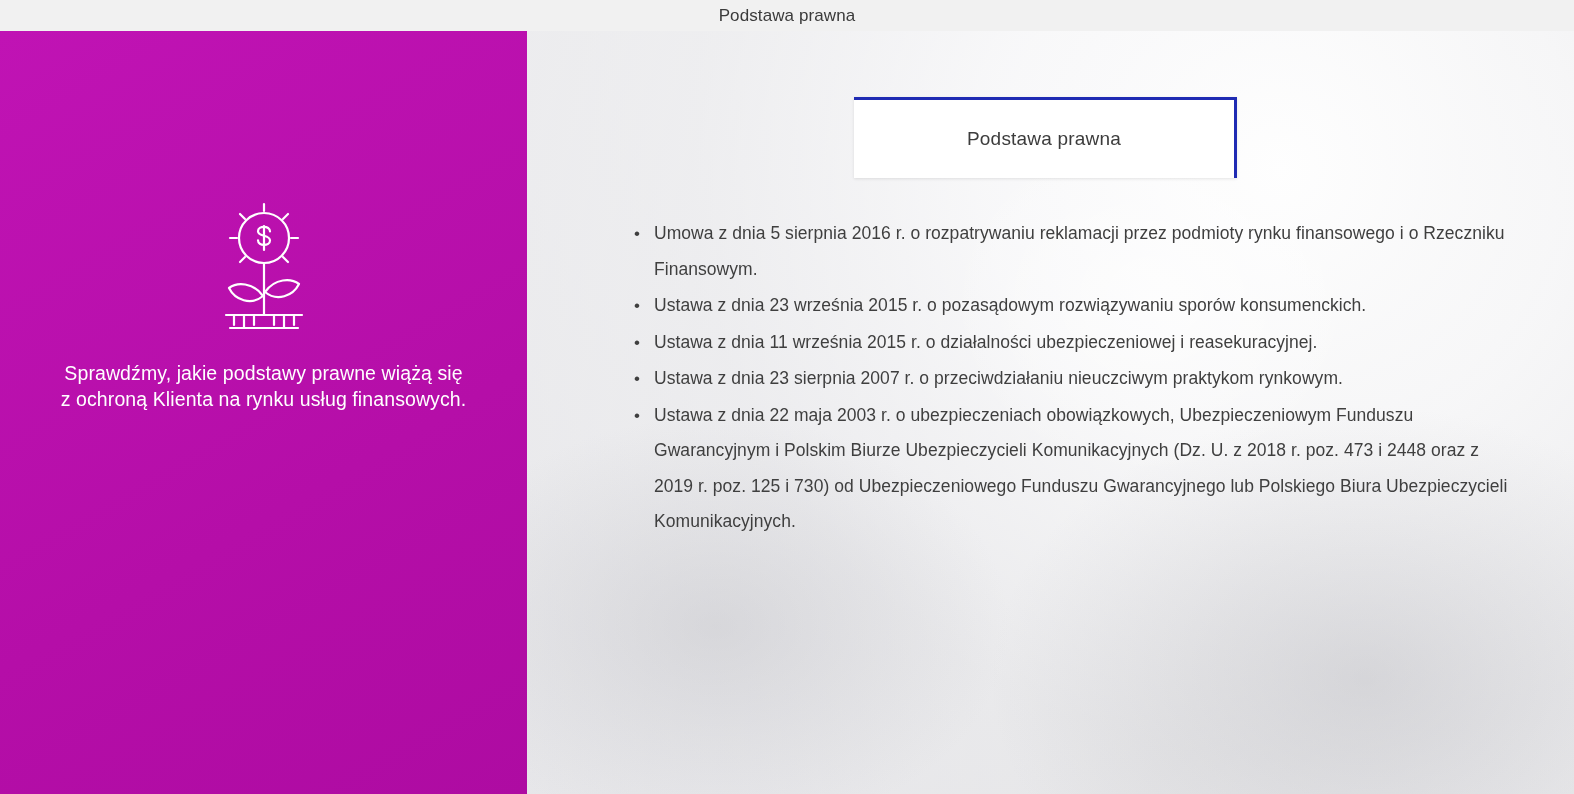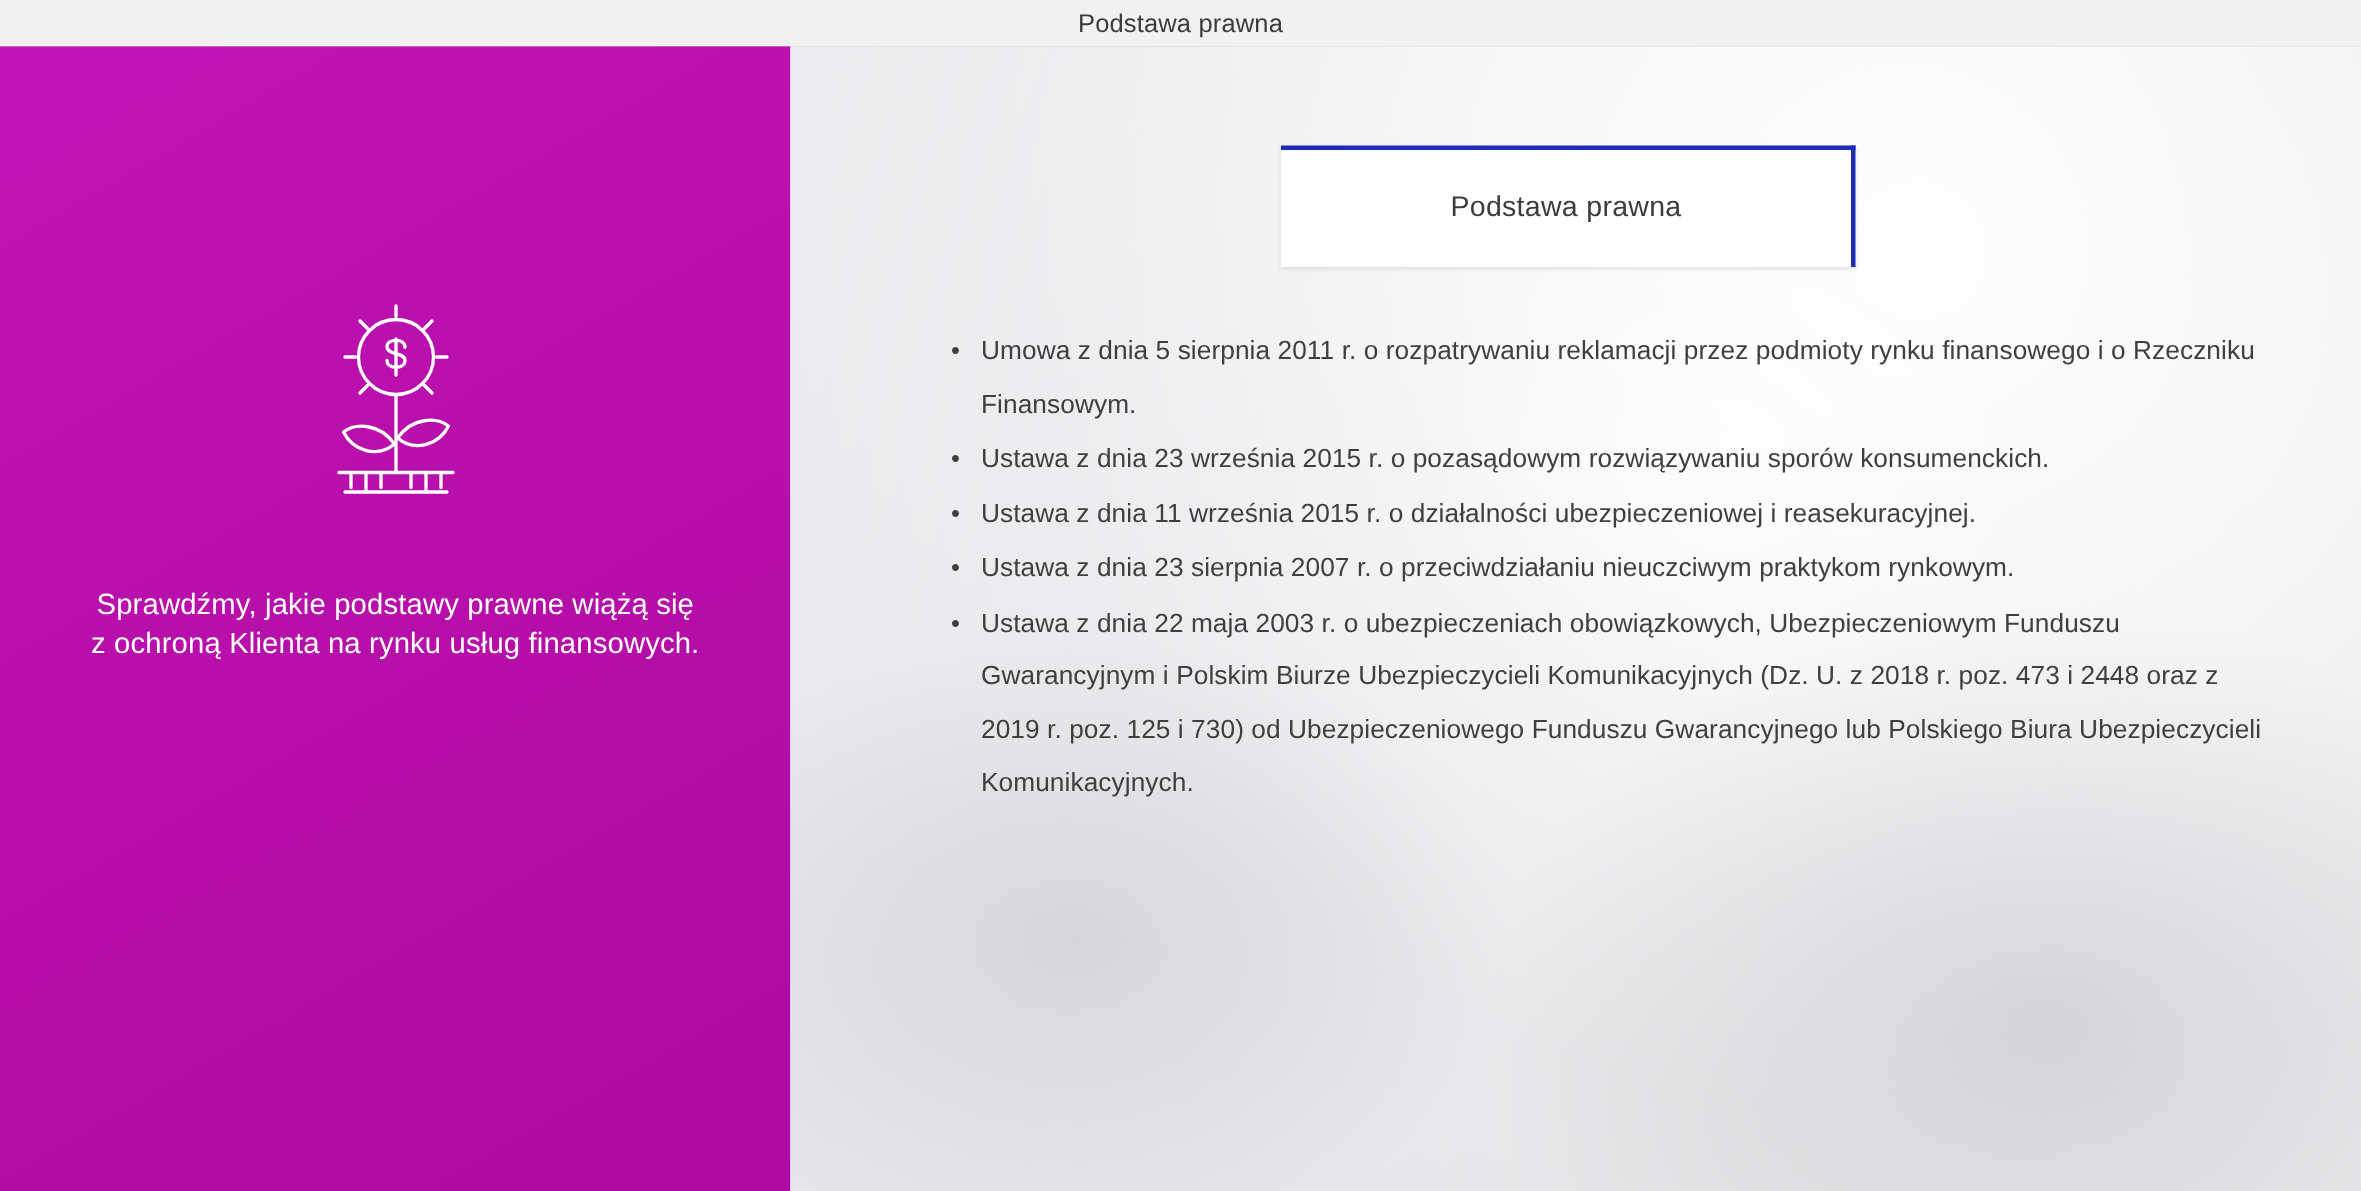--- a/index.html
+++ b/index.html
@@ -12,21 +12,21 @@
     height: 794px;
     overflow: hidden;
     font-family: "Liberation Sans", sans-serif;
     color: #3d3d3d;
   }
 
   .page {
     position: relative;
     width: 1574px;
     height: 794px;
-    background: #701a75;
+    background: #fde047;
   }
 
   
   .topbar {
     position: absolute;
     top: 0; left: 0;
     width: 1574px;
     height: 31px;
     background: #f1f1f1;
     display: flex;
@@ -61,21 +61,21 @@
     align-items: center;
     justify-content: flex-start;
     overflow: hidden;
   }
   .left-illustration {
     margin-top: 165px;
     width: 160px;
     height: 160px;
   }
   .left-caption {
-    margin-top: 34px;
+    margin-top: 4px;
     width: 470px;
     text-align: center;
     color: #ffffff;
     font-size: 19.5px;
     line-height: 26px;
     letter-spacing: 0.1px;
   }
 
   
   .right-panel {
@@ -199,21 +199,21 @@
     </div>
 
     <div class="right-panel">
       <div class="bg-blur"></div>
 
       <div class="heading-box">
         <span class="heading-text">Podstawa prawna</span>
       </div>
 
       <ul class="legal-list">
-        <li class="legal-item">Umowa z dnia 5 sierpnia 2011 r. o rozpatrywaniu reklamacji przez podmioty rynku finansowego i o Rzeczniku Finansowym.</li>
+        <li class="legal-item">Umowa z dnia 5 sierpnia 2016 r. o rozpatrywaniu reklamacji przez podmioty rynku finansowego i o Rzeczniku Finansowym.</li>
         <li class="legal-item">Ustawa z dnia 23 września 2015 r. o pozasądowym rozwiązywaniu sporów konsumenckich.</li>
         <li class="legal-item">Ustawa z dnia 11 września 2015 r. o działalności ubezpieczeniowej i reasekuracyjnej.</li>
         <li class="legal-item">Ustawa z dnia 23 sierpnia 2007 r. o przeciwdziałaniu nieuczciwym praktykom rynkowym.</li>
         <li class="legal-item">Ustawa z dnia 22 maja 2003 r. o ubezpieczeniach obowiązkowych, Ubezpieczeniowym Funduszu Gwarancyjnym i Polskim Biurze Ubezpieczycieli Komunikacyjnych (Dz. U. z 2018 r. poz. 473 i 2448 oraz z 2019 r. poz. 125 i 730) od Ubezpieczeniowego Funduszu Gwarancyjnego lub Polskiego Biura Ubezpieczycieli Komunikacyjnych.</li>
       </ul>
     </div>
 
   </div>
 </div>
 

